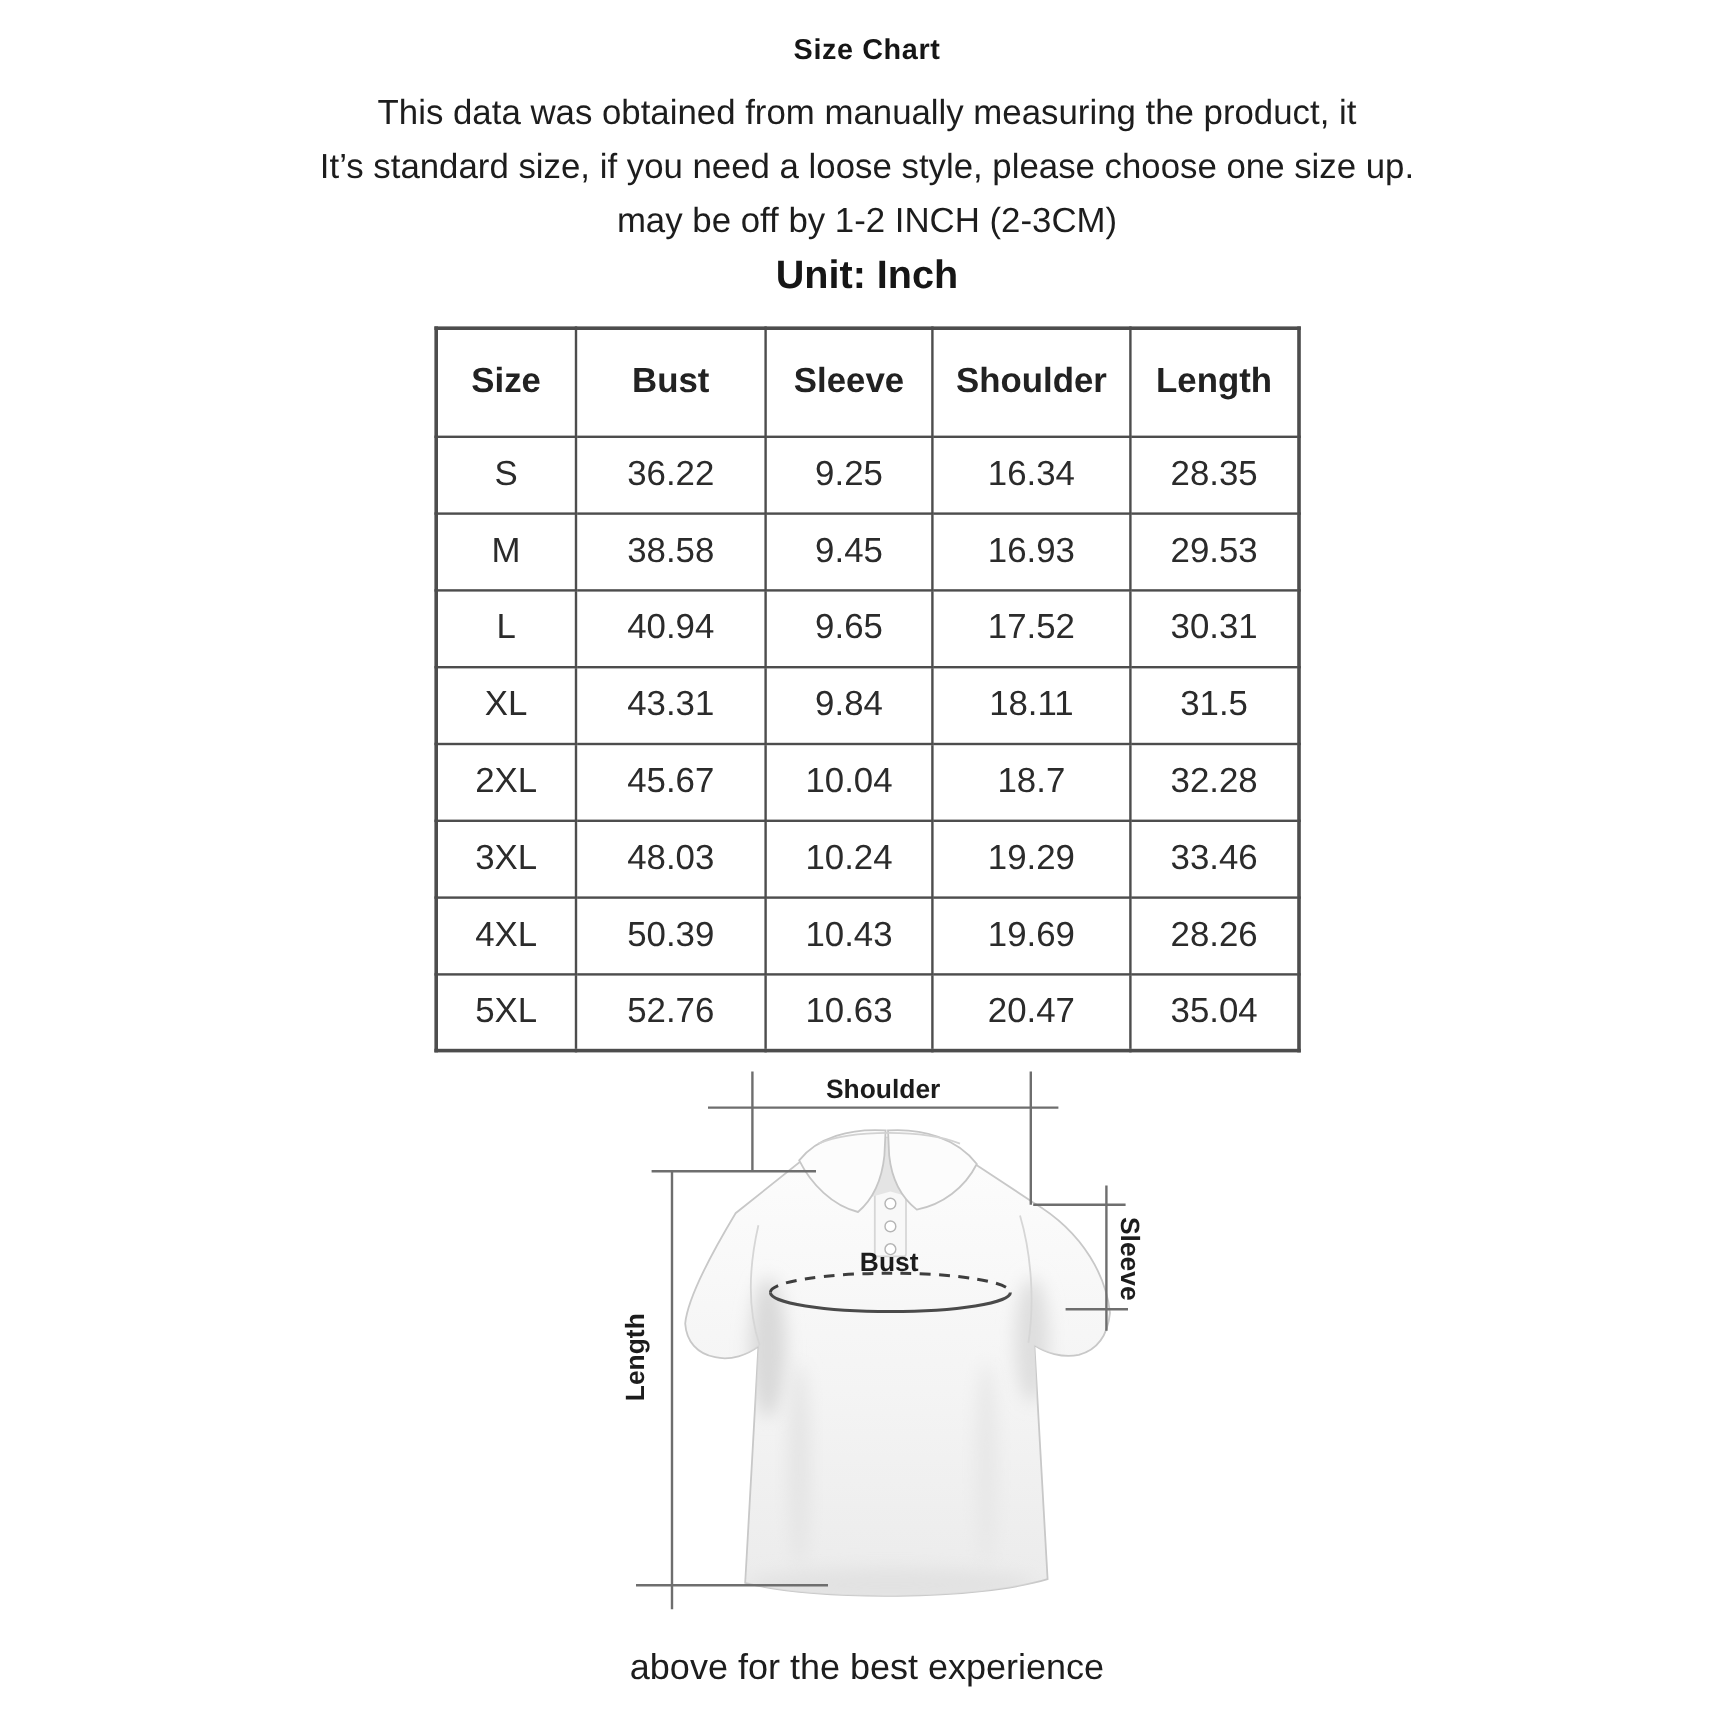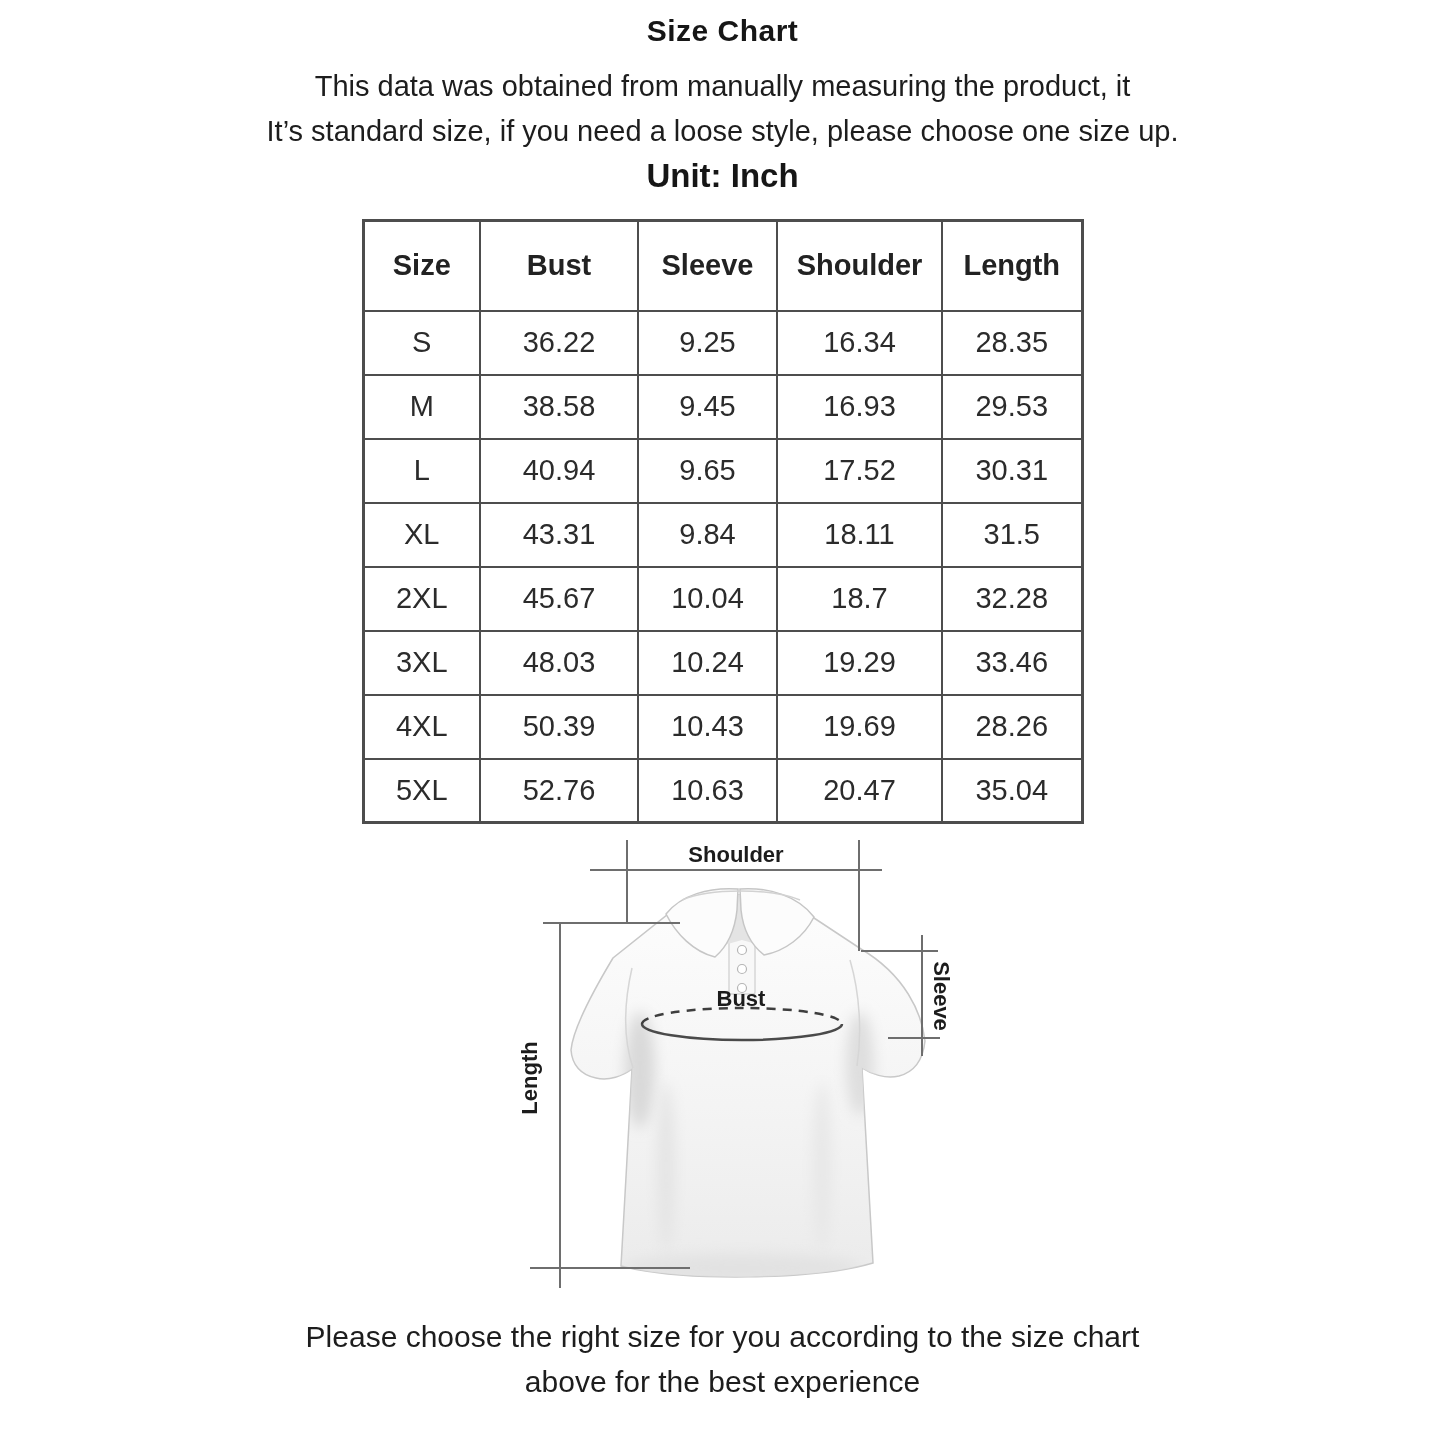--- a/index.html
+++ b/index.html
@@ -7,23 +7,23 @@
   body {
     width: 1445px;
     height: 1445px;
     overflow: hidden;
     font-family: "Liberation Sans", "DejaVu Sans", sans-serif;
     color: #1d1d1d;
   }
   .page { width: 1445px; height: 1445px; position: relative; }
 
   .title {
-    padding-top: 14px;
-    text-align: center;
-    font-size: 30px;
+    padding-top: 28px;
+    text-align: center;
+    font-size: 24px;
     font-weight: bold;
     letter-spacing: 0.5px;
     color: #161616;
   }
   .description {
     margin-top: 16px;
     text-align: center;
     font-size: 29px;
     line-height: 45px;
     color: #1d1d1d;
@@ -76,20 +76,21 @@
 </head>
 <body>
 
 <div class="page">
 
   <div class="title">Size Chart</div>
 
   <div class="description">
     <div>This data was obtained from manually measuring the product, it</div>
     <div>It’s standard size, if you need a loose style, please choose one size up.</div>
+    <div>may be off by 1-2 INCH (2-3CM)</div>
   </div>
 
   <div class="unit-label">Unit: Inch</div>
 
   <table class="size-table">
     <colgroup>
       <col style="width:117px">
       <col style="width:158px">
       <col style="width:139px">
       <col style="width:165px">
@@ -223,17 +224,16 @@
     <path d="M172,186 A100,16 0 0 1 372,186" fill="none" stroke="#3e3e3e" stroke-width="2.5" stroke-dasharray="9 7"></path>
     <path d="M172,186 A100,16 0 0 0 372,186" fill="none" stroke="#4a4a4a" stroke-width="2.5"></path>
 
     <text class="diagram-label" x="266" y="24" text-anchor="middle">Shoulder</text>
     <text class="diagram-label" x="271" y="168" text-anchor="middle">Bust</text>
     <text class="diagram-label" x="464" y="158" text-anchor="middle" transform="rotate(90 464 158)">Sleeve</text>
     <text class="diagram-label" x="67" y="240" text-anchor="middle" transform="rotate(-90 67 240)">Length</text>
   </svg>
 
   <div class="footer-note">
-    <div>Please choose the right size for you according to the size chart</div>
     <div>above for the best experience</div>
   </div>
 
 </div>
 
 </body></html>

